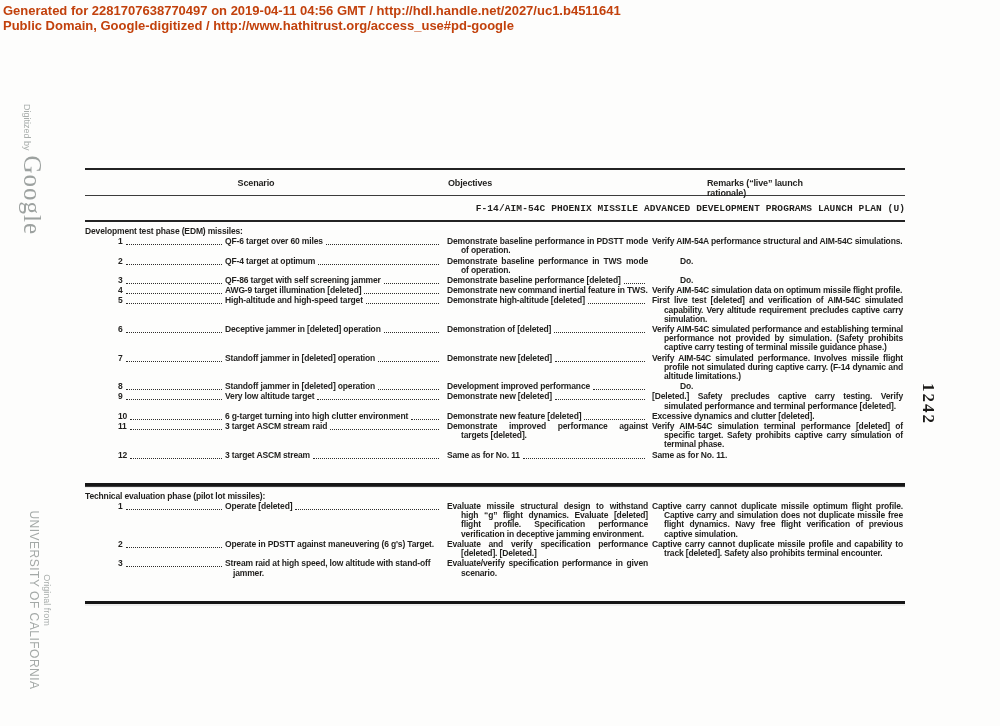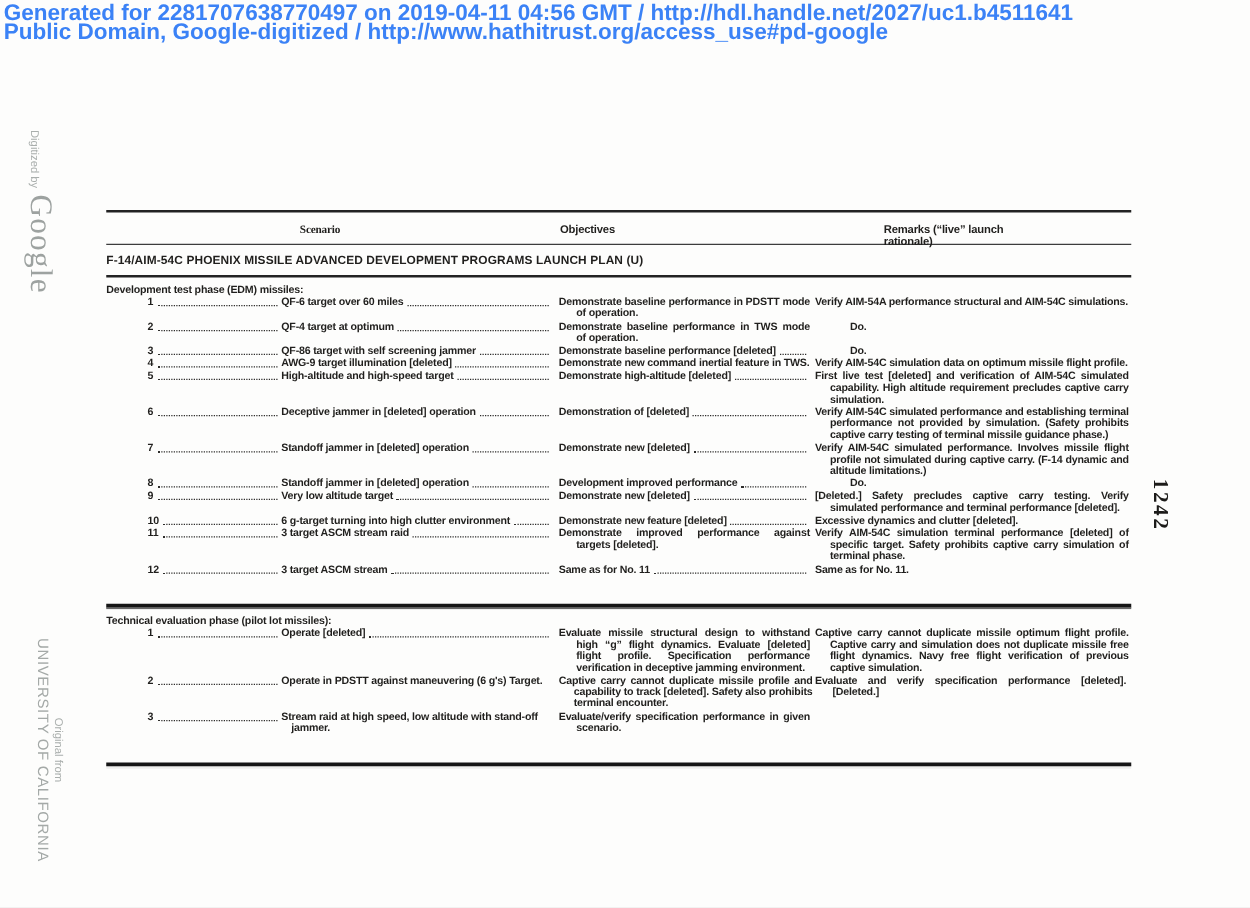--- a/index.html
+++ b/index.html
@@ -1,46 +1,46 @@
 <!DOCTYPE html>
 <html><head>
 <meta charset="utf-8">
 <style>
   html,body{margin:0;padding:0;background:#e9e9e9;}
   #page{position:relative;width:1000px;height:726px;background:#fdfdfc;overflow:hidden;
         font-family:"Liberation Sans",sans-serif;}
 
   
-  .watermark{position:absolute;top:3px;left:3px;color:#3b82f6;
-             font-weight:bold;font-size:18px;line-height:15px;letter-spacing:0;}
+  .watermark{position:absolute;top:3px;left:3px;color:#c2410c;
+             font-weight:bold;font-size:13px;line-height:15px;letter-spacing:0;}
 
   
   .rot{position:absolute;transform:rotate(90deg);transform-origin:left top;white-space:nowrap;}
   .digitized{left:46px;top:104px;color:#a9aeac;font-size:9px;}
   .digitized .glogo{font-family:"Liberation Serif",serif;font-size:25px;color:#9da2a0;
                     letter-spacing:1px;margin-left:5px;}
   .origfrom{left:52px;top:484px;color:#a9aeac;font-size:9px;text-align:center;width:232px;}
   .origfrom .univ{display:block;font-size:12px;letter-spacing:0.5px;color:#a4a9a7;margin-top:1px;}
   .pagenum{left:938px;top:383px;font-family:"Liberation Serif",serif;font-weight:bold;
            font-size:17px;color:#1c1b19;letter-spacing:2px;}
 
   
   #tablewrap{position:absolute;left:85px;top:168px;width:820px;color:#201f1d;
              font-size:8.5px;font-weight:bold;letter-spacing:-0.15px;}
   .rule-med{height:2px;background:#232323;}
   .rule-thin{height:1px;background:#3c3c3c;}
   .rule-thick{height:3px;background:#161616;box-shadow:0 2px 0 rgba(0,0,0,0.06);}
 
   .headers{position:relative;height:25px;}
   .headers span{position:absolute;top:8px;transform:translateX(-50%);font-size:9px;}
-  .h-scenario{left:171px;font-family:Liberation Serif, serif;}
+  .h-scenario{left:171px;}
   .h-objectives{left:385px;}
   .h-remarks{left:688px;}
 
-  .sec-title{text-align:left;padding:7px 0 6px;font-size:9.5px;letter-spacing:0.1px;}
+  .sec-title{text-align:right;padding:7px 0 6px;font-size:9.5px;letter-spacing:0.1px;font-family:Liberation Mono, monospace;}
 
   .body{padding:4px 0 23px;line-height:9.2px;}
   .phase-label{text-align:justify;padding-left:14px;text-indent:-14px;margin:1px 0 1px 0;}
   .pl-0{width:150px;}
   .pl-1{width:180px;}
 
   .row{display:grid;grid-template-columns:140px 222px 205px 1fr;align-items:start;margin-top:1px;}
   .cell{min-width:0;}
   .cell-num{display:flex;padding-left:33px;}
   .cell-scenario{display:flex;padding-right:5px;}
@@ -155,21 +155,21 @@
         <span class="leader"></span>
       </div>
       <div class="cell cell-scenario">
         <span class="txt">High-altitude and high-speed target</span>
         <span class="leader s-leader"></span>
       </div>
       <div class="cell cell-obj">
         <span class="txt">Demonstrate high-altitude [deleted]</span>
         <span class="leader o-leader"></span>
       </div>
-      <div class="cell cell-remarks">First live test [deleted] and verification of AIM-54C simulated capability. High altitude requirement precludes captive carry simulation.</div>
+      <div class="cell cell-remarks">First live test [deleted] and verification of AIM-54C simulated capability. Very altitude requirement precludes captive carry simulation.</div>
     </div>
         <div class="row">
       <div class="cell cell-num">
         <span>6</span>
         <span class="leader"></span>
       </div>
       <div class="cell cell-scenario">
         <span class="txt">Deceptive jammer in [deleted] operation</span>
         <span class="leader s-leader"></span>
       </div>
@@ -294,25 +294,25 @@
     </div>
         <div class="row">
       <div class="cell cell-num">
         <span>2</span>
         <span class="leader"></span>
       </div>
       <div class="cell cell-scenario">
         <span class="txt">Operate in PDSTT against maneuvering (6 g's) Target.</span>
 
       </div>
+      <div class="cell cell-obj">
+        <span class="txt">Evaluate and verify specification performance [deleted]. [Deleted.]</span>
+
+      </div>
       <div class="cell cell-remarks">Captive carry cannot duplicate missile profile and capability to track [deleted]. Safety also prohibits terminal encounter.</div>
-      <div class="cell cell-obj">
-        <span class="txt">Evaluate and verify specification performance [deleted]. [Deleted.]</span>
-
-      </div>
     </div>
         <div class="row">
       <div class="cell cell-num">
         <span>3</span>
         <span class="leader"></span>
       </div>
       <div class="cell cell-scenario">
         <span class="txt">Stream raid at high speed, low altitude with stand-off jammer.</span>
 
       </div>

